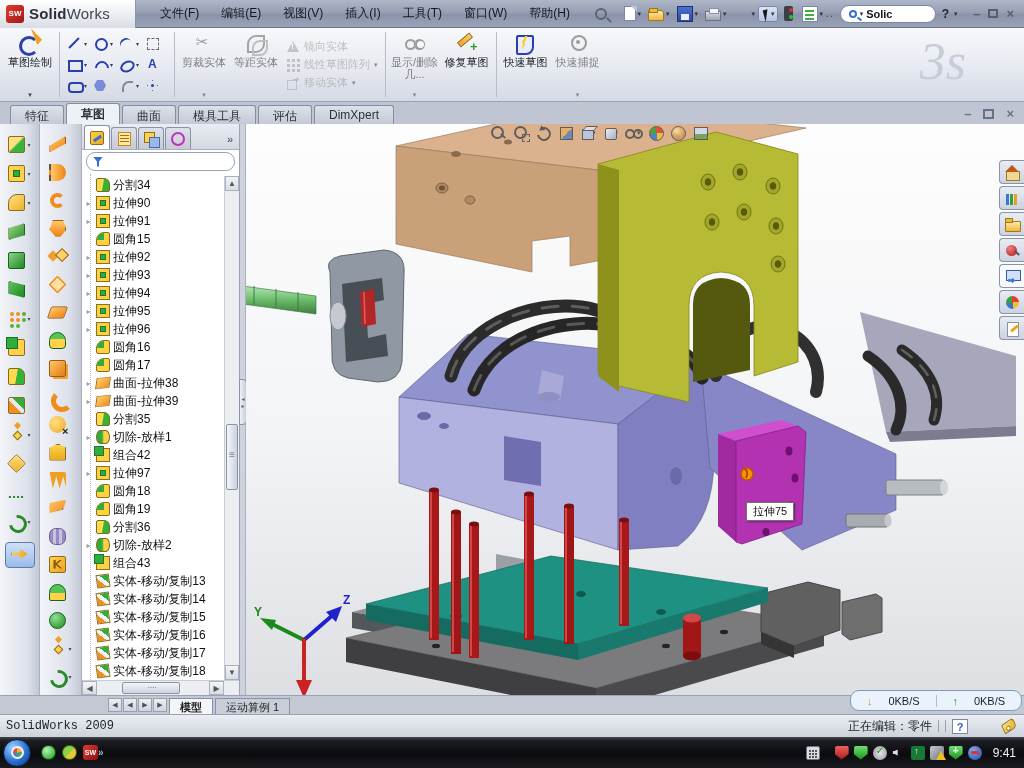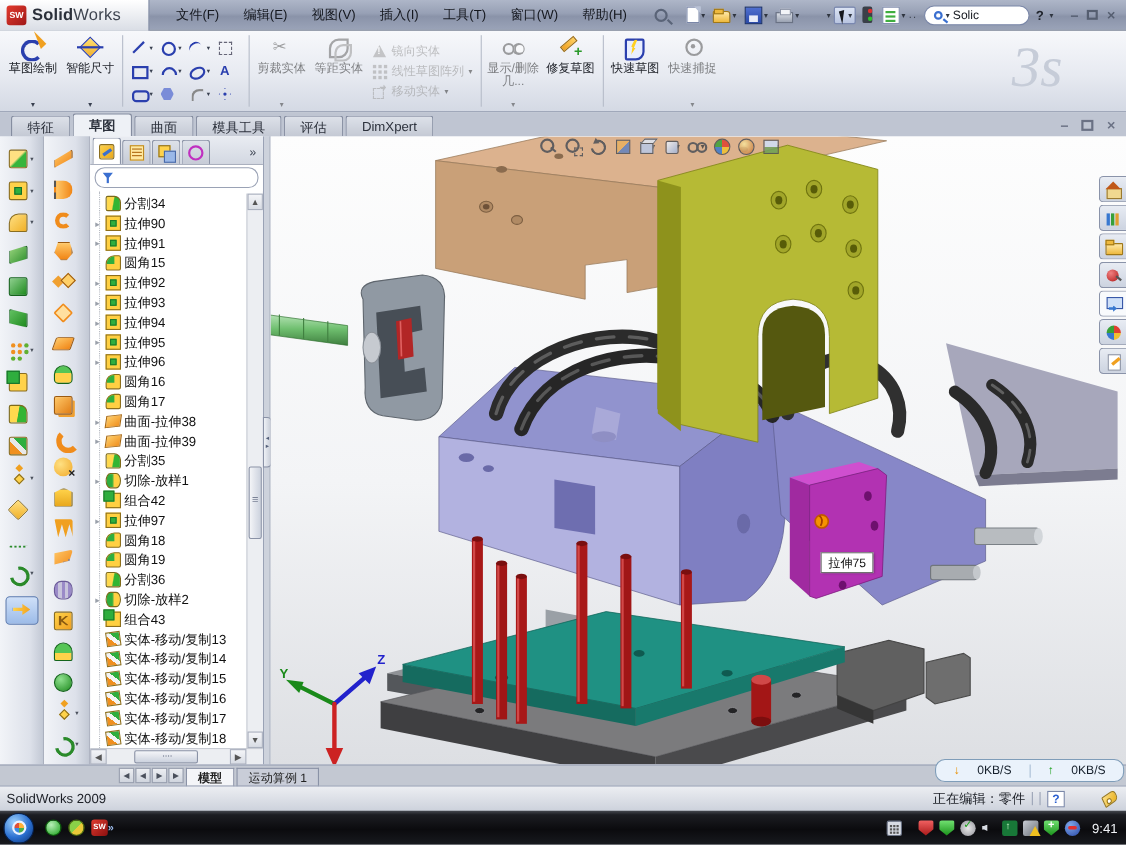--- a/index.html
+++ b/index.html
@@ -40,21 +40,21 @@
   .tb-rebuild { width:9px; height:15px; background:#3a3f48; border-radius:2px; margin:0 3px; }
   .tb-rebuild::before { content:""; position:absolute; left:5.5px; top:2px; width:4px; height:4px; border-radius:50%; background:#e03030; }
   .tb-rebuild::after { content:""; position:absolute; left:5.5px; top:9px; width:4px; height:4px; border-radius:50%; background:#30c030; }
   .tb-options { background:#fff; border:1px solid #7a87a8; }
   .tb-options::after { content:""; position:absolute; left:2px; top:3px; width:9px; height:2px; background:#3fae3f; box-shadow:0 4px 0 #3fae3f, 0 8px 0 #3fae3f; }
   .tb-dots { color:#3f4550; font-size:10px; letter-spacing:1px; }
   .searchpill { display:flex; align-items:center; gap:3px; background:#fff; border:1px solid #7a87a8;
     border-radius:9px; height:18px; padding:0 8px; margin-left:6px; width:96px; }
   .maglass { width:8px; height:8px; border:2px solid #3a6fd0; border-radius:50%; position:relative; }
   .maglass::after { content:""; position:absolute; left:6px; top:6px; width:5px; height:2px; background:#3a6fd0; transform:rotate(40deg); }
-  .searchtext { font-size:11px; color:#15181f; }
+  .searchtext { font-size:11px; color:#15181f;font-weight:bold; }
   .helpq { font-size:12px; color:#20242c; font-weight:bold; padding:0 3px; }
   .winbtns { display:flex; gap:8px; margin-left:auto; padding-right:10px; align-items:center; }
   .wb { color:#555e70; font-size:13px; font-weight:bold; line-height:13px; }
   .wb-restore { width:10px; height:9px; border:2px solid #555e70; position:relative; }
 
   
   .ribbon { position:absolute; left:0; top:28px; width:1024px; height:74px;
     background:linear-gradient(180deg,#f7f8fb 0%,#e7eaf1 55%,#d4d9e4 100%); border-bottom:1px solid #9aa2b5; }
   .ribrow { display:flex; align-items:stretch; height:73px; padding-left:4px; }
   .bigbtn { width:52px; display:flex; flex-direction:column; align-items:center; padding-top:5px; gap:1px; }
@@ -233,21 +233,21 @@
   .tp-props::before { content:""; position:absolute; left:2px; top:1px; width:10px; height:13px; background:#fff; border:1px solid #8a92a4; } .tp-props::after { content:""; position:absolute; left:5px; top:6px; width:9px; height:3px; background:#f0a020; transform:rotate(-40deg); }
   .vtooltip { position:absolute; left:500px; top:378px; background:#ffffff; border:1px solid #707070; font-size:11px; padding:1px 6px; color:#111; box-shadow:1px 1px 2px rgba(0,0,0,.35); }
 
   
   .docbar { position:absolute; left:0; top:695px; width:1024px; height:19px; background:#c3c8d2; border-top:1px solid #9aa2b5; display:flex; align-items:center; }
   .navbtns { display:flex; gap:1px; margin-left:108px; }
   .navb { width:14px; height:14px; background:linear-gradient(180deg,#eceef2,#d0d5de); border:1px solid #9aa0b0; font-size:7px; color:#4a505c; display:flex; align-items:center; justify-content:center; }
   .dtab { height:17px; padding:1px 10px; font-size:11px; color:#222; background:#c9cdd8; border:1px solid #8a92a6; border-bottom:none; margin-left:2px; }
   .dtab.active { background:#f4f5f8; font-weight:bold; }
   .statusbar { position:absolute; left:0; top:714px; width:1024px; height:23px; background:linear-gradient(180deg,#eceef2,#cdd2dc); border-top:1px solid #9aa2b5; display:flex; align-items:center; font-size:12px; color:#1c1f26; }
-  .statusleft { padding-left:6px; }
+  .statusleft { padding-left:6px;font-family:Liberation Mono, monospace; }
   .statusright { margin-left:auto; display:flex; align-items:center; gap:6px; padding-right:8px; }
   .statusdiv { width:1px; height:12px; background:#9aa2b5; }
   .qbox { width:16px; height:15px; background:#fff; border:1px solid #7a87a8; color:#2a5fd0; font-weight:bold; font-size:11px; text-align:center; line-height:14px; }
   .tagicon { width:14px; height:10px; background:linear-gradient(135deg,#ffe082,#e8b020); border:1px solid #9a7a20; transform:rotate(-35deg) skewX(-10deg); border-radius:1px 4px 4px 1px; position:relative; margin-left:28px; }
   .tagicon::after { content:""; position:absolute; left:2px; top:3px; width:3px; height:3px; border-radius:50%; background:#fff; border:1px solid #9a7a20; }
   .netwidget { position:absolute; right:2px; top:690px; height:21px; width:172px; background:#eaf2fb; border:1px solid #7f9db9; border-radius:9px; display:flex; align-items:center; justify-content:space-evenly; font-size:11px; color:#16202c; z-index:30; }
   .net-dn { color:#e89000; font-weight:bold; } .net-up { color:#18a018; font-weight:bold; }
   .netsep { width:1px; height:12px; background:#a8bed4; }
 
   
@@ -359,25 +359,20 @@
     </div>
   </div>
 
   <div class="ribbon">
     <div class="ribrow">
       <div class="bigbtn">
         <span class="bico bi-sketch"></span>
         <span class="blabel">草图绘制</span>
           <span class="barrow">▾</span>
       </div>
-      <div class="bigbtn">
-        <span class="bico bi-dim"></span>
-        <span class="blabel">智能尺寸</span>
-          <span class="barrow">▾</span>
-      </div>
       <div class="sep"></div>
       <div class="sketchgrid">
 
           <div class="sgcell">
             <span class="sgi sg-line"></span>
             <span class="sgarrow">▾</span>
           </div>
 
           <div class="sgcell">
             <span class="sgi sg-circle"></span>

